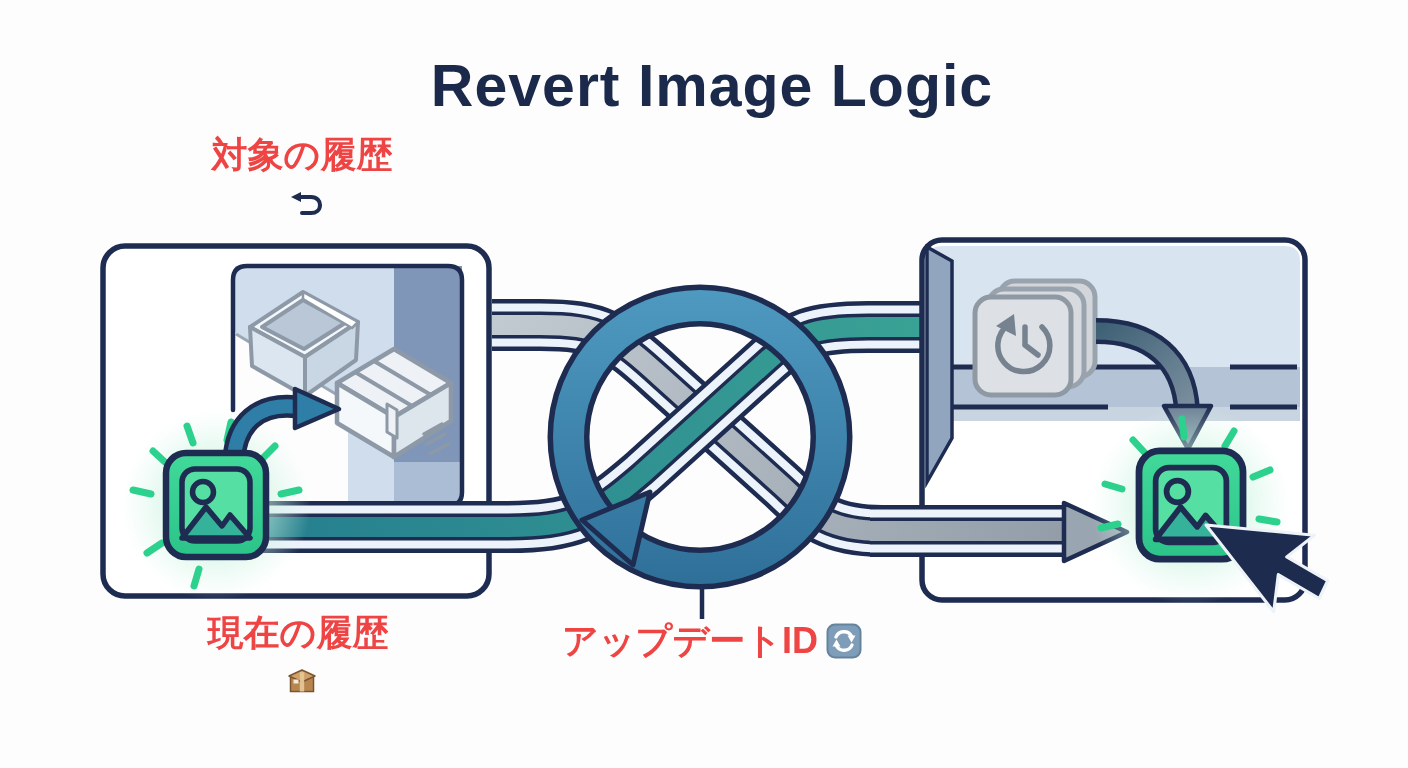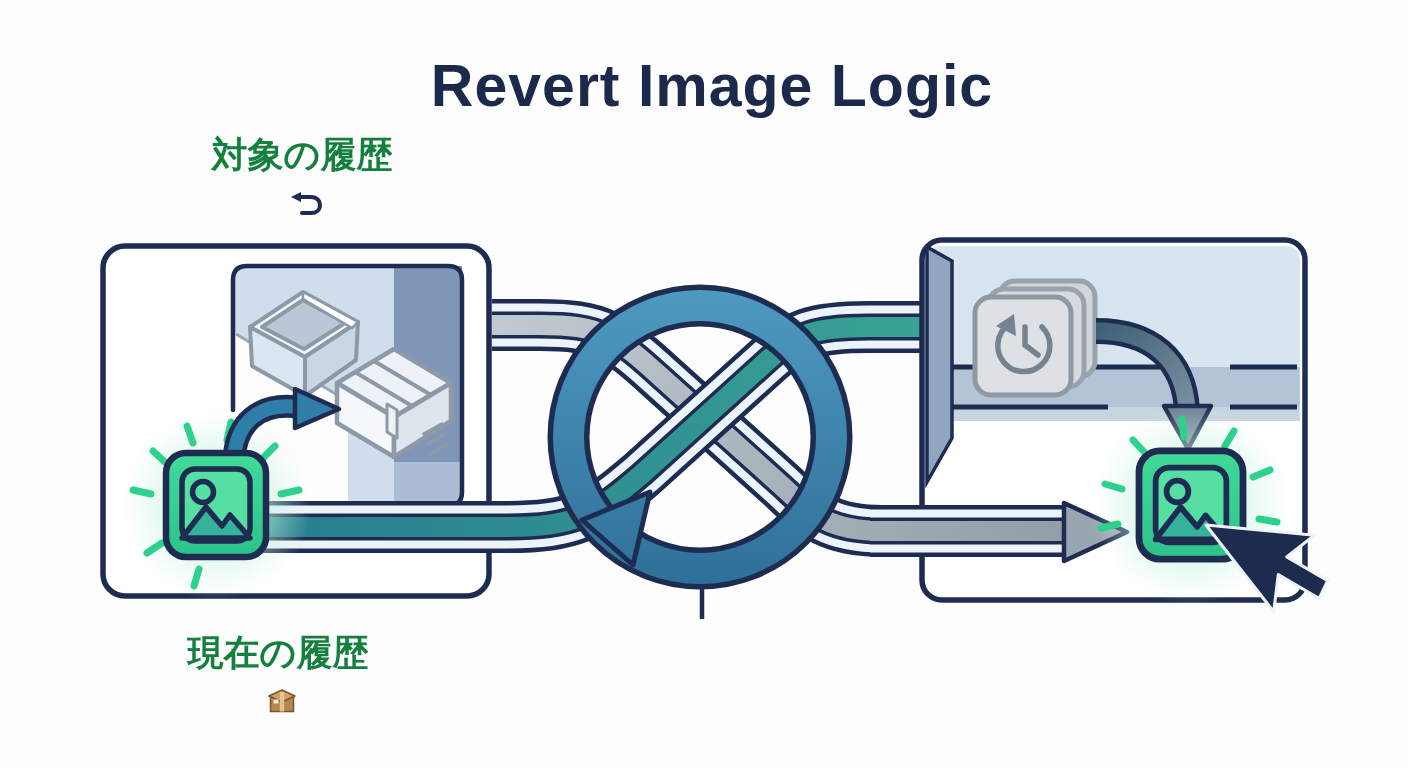--- a/index.html
+++ b/index.html
@@ -10,25 +10,25 @@
     color:#1e2c51;
     padding-left:16px;
   }
   .title{
     position:absolute;top:52px;left:0;width:100%;
     text-align:center;font-size:59px;font-weight:bold;
     color:#1b2a4a;letter-spacing:1px;
   }
   .lbl{
     position:absolute;text-align:center;
-    font-size:36px;font-weight:bold;line-height:46px;color:#15803d;
+    font-size:36px;font-weight:bold;line-height:46px;color:#ef4444;
     white-space:nowrap;
   }
   .lbl-target{left:67px;top:132px;width:470px;}
-  .lbl-current{left:36px;top:610px;width:484px;margin-top:20px;}
+  .lbl-current{left:56px;top:610px;width:484px;}
   .lbl-update{left:552px;top:618px;width:320px;}
   .inline-ic{vertical-align:-6px;margin-left:8px;}
   svg.diagram{position:absolute;left:0;top:0;}
 </style>
 </head>
 <body>
 
 <div class="stage">
 
   <svg class="diagram" width="1408" height="768" viewBox="0 0 1408 768">
@@ -204,14 +204,23 @@
     <div>
       <svg class="inline-ic" width="32" height="32" viewBox="0 0 32 32">
           <rect x="4.5" y="11" width="23" height="15.5" fill="#b9854f" stroke="#7c5430" stroke-width="1.5"></rect>
           <polygon points="3,11 16,5 29,11 16,17" fill="#cfa06a" stroke="#7c5430" stroke-width="1.5" stroke-linejoin="round"></polygon>
           <rect x="13.8" y="7.2" width="4.4" height="19.3" fill="#e4c795" opacity="0.95"></rect>
           <rect x="7.5" y="14.5" width="5" height="4" fill="#f3ead6"></rect>
         </svg>
     </div>
   </div>
 
+  <div class="lbl lbl-update">
+    <span>アップデートID</span><svg class="inline-ic" width="36" height="36" viewBox="0 0 36 36">
+        <rect x="1.5" y="1.5" width="33" height="33" rx="7.5" fill="#7e9db9" stroke="#66839d" stroke-width="2"></rect>
+        <path d="M10 14 A8.5 8 0 0 1 25.5 13" stroke="#ffffff" stroke-width="3.4" fill="none" stroke-linecap="round"></path>
+        <polygon points="21.5,12.5 29.5,12.5 25.5,19.5" fill="#ffffff"></polygon>
+        <path d="M26 22 A8.5 8 0 0 1 10.5 23" stroke="#ffffff" stroke-width="3.4" fill="none" stroke-linecap="round"></path>
+        <polygon points="6.5,23.5 14.5,23.5 10.5,16.5" fill="#ffffff"></polygon>
+      </svg>
+  </div>
 
 </div>
 
 </body></html>

